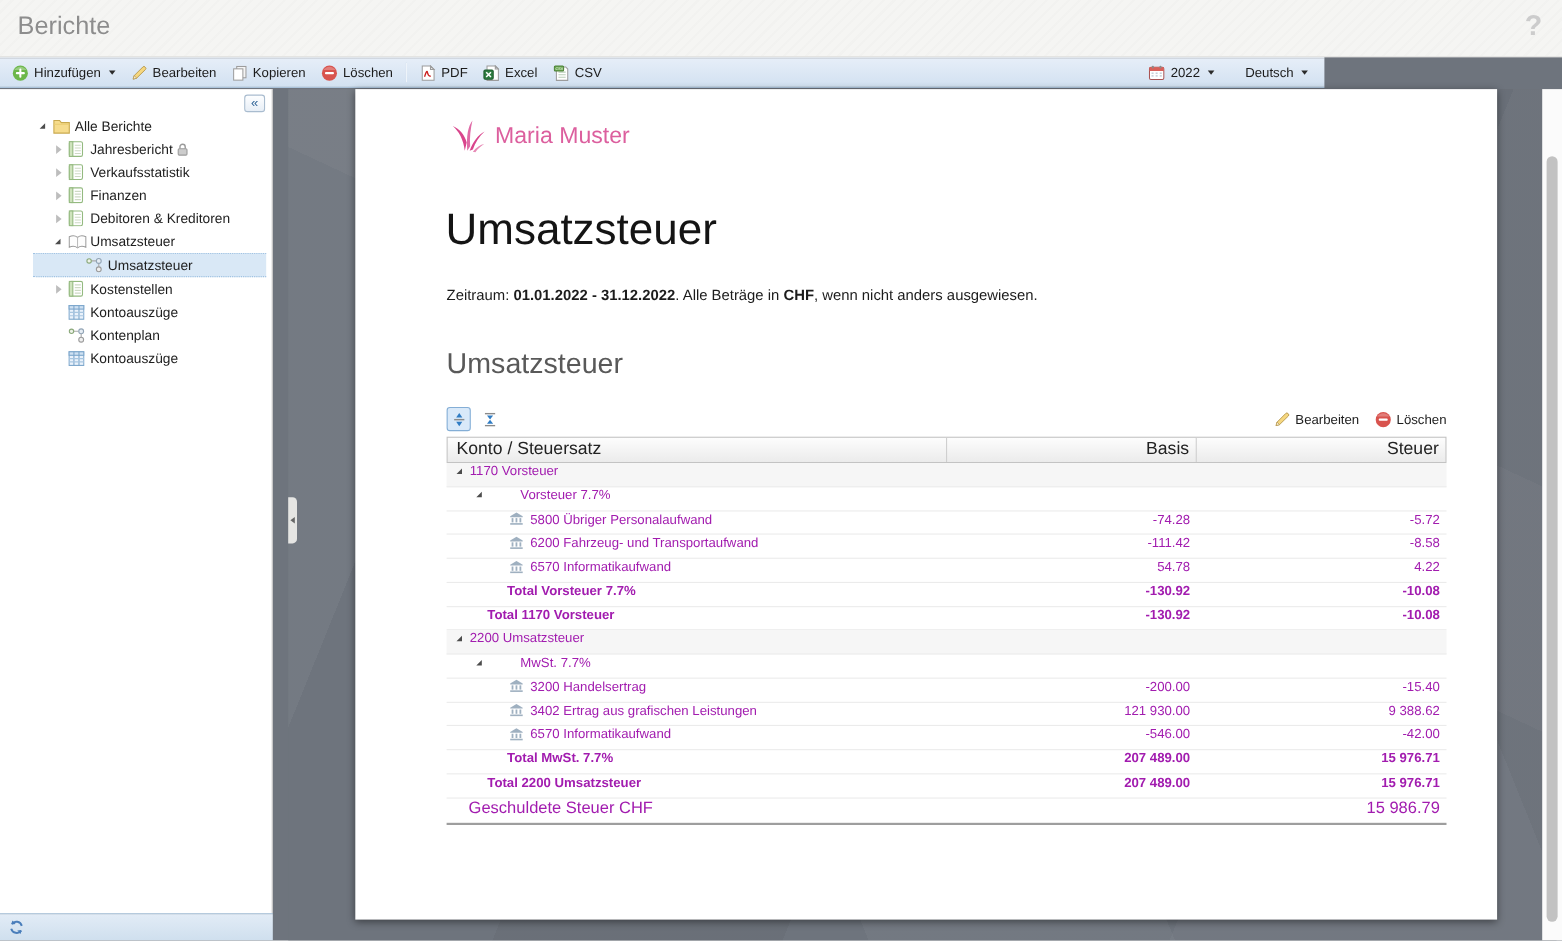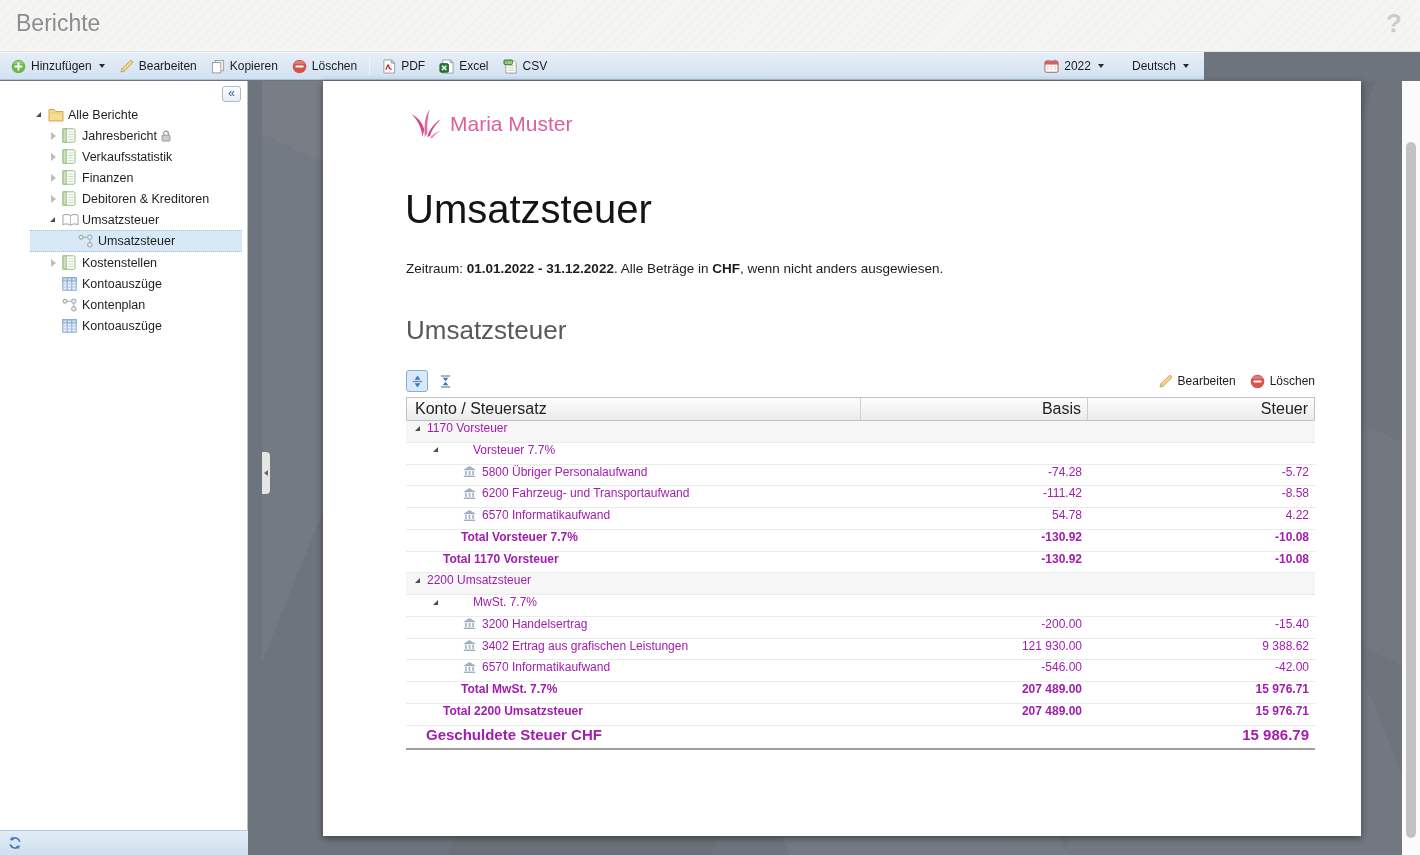--- a/index.html
+++ b/index.html
@@ -106,21 +106,21 @@
   .trow .c2 { flex:0 0 227px; text-align:right; padding-right:6px; }
   .trow .c3 { flex:0 0 227px; text-align:right; padding-right:6px; }
   .trow.group1 { background:#f6f6f6; }
   .trow.group1 .c1 { padding-left:9px; }
   .trow.group2 .c1 { padding-left:27px;gap:28px; }
   .trow.account .c1 { padding-left:57px; }
   .trow.total2 { font-weight:bold; }
   .trow.total2 .c1 { padding-left:55px; }
   .trow.total1 { font-weight:bold; }
   .trow.total1 .c1 { padding-left:37px; }
-  .trow.grand { font-weight:bold; font-size:15px; height:24px; border-bottom:2px solid #9e9e9e; }
+  .trow.grand { font-weight:normal; font-size:15px; height:24px; border-bottom:2px solid #9e9e9e; }
   .trow.grand .c1 { padding-left:20px; }
   .gexp { width:0; height:0; border-left:5px solid transparent;
     border-bottom:5px solid #4c4c4c; margin-right:7px; display:inline-block; }
   .bicon { display:inline-flex; margin-right:6px; }
   b { font-weight:bold; }
 </style>
 </head>
 <body>
 
 <div class="app-header">

